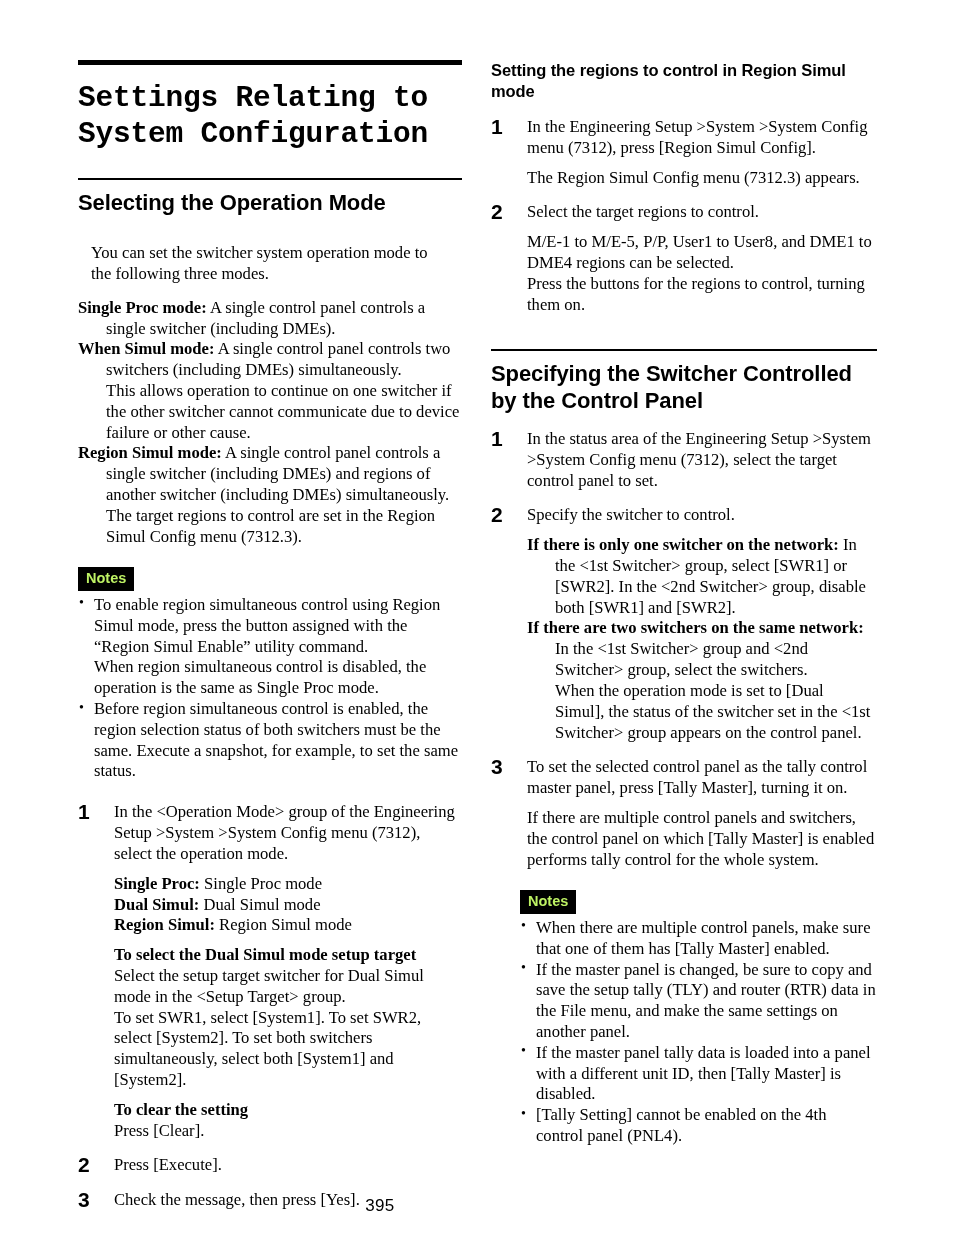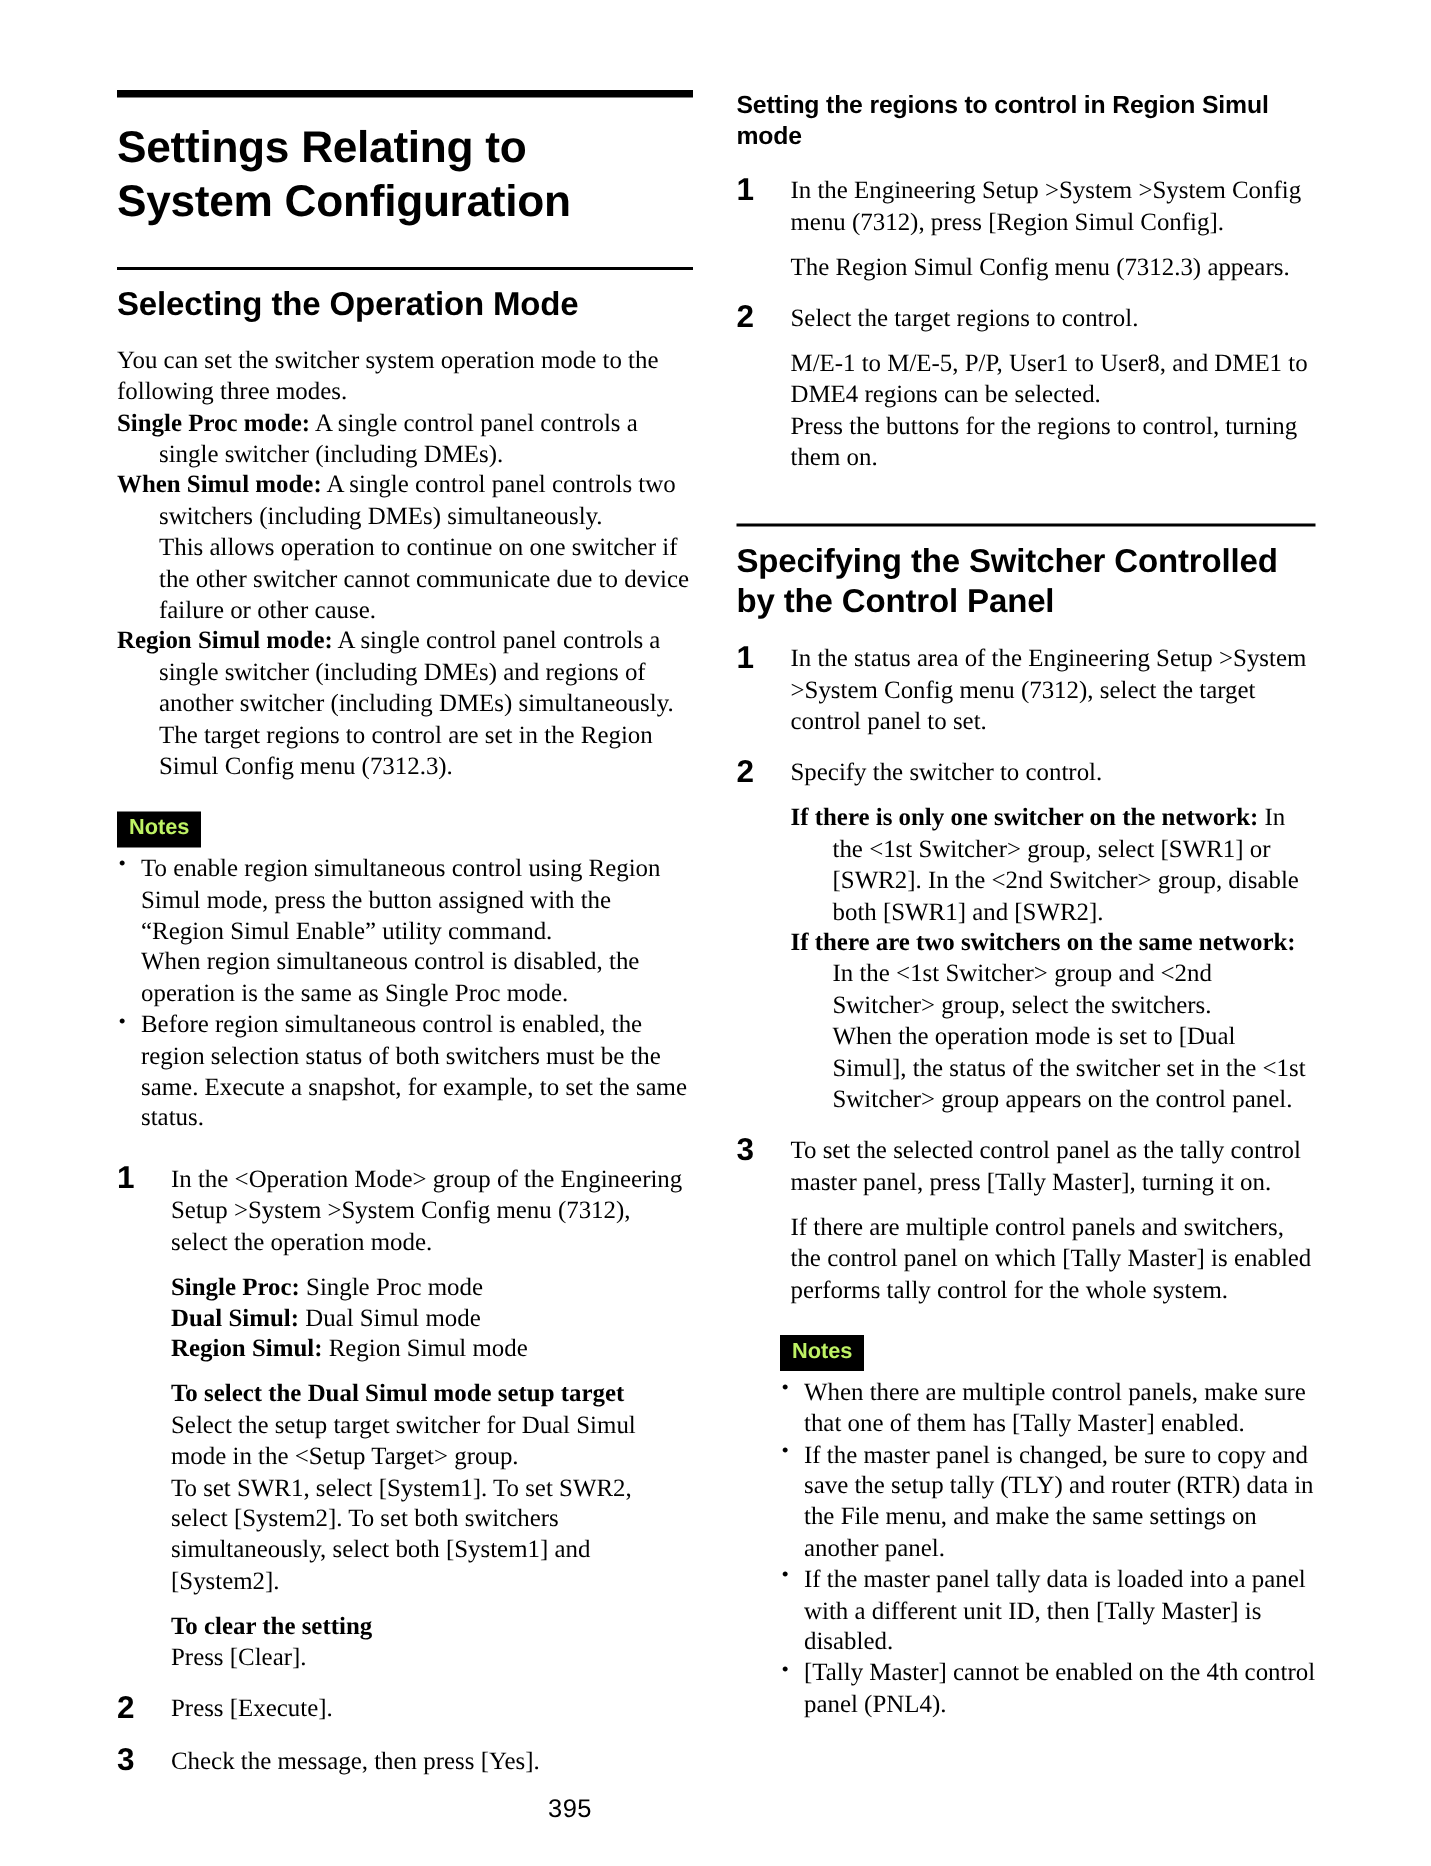--- a/index.html
+++ b/index.html
@@ -38,21 +38,21 @@
   }
   .rule-thin {
     height: 1.6px;
     background: #000;
     width: 100%;
     margin: 0 0 9px 0;
   }
 
   
   h1.title {
-    font-family: Liberation Sans, sans-serif;
+    font-family: Liberation Mono, monospace;
     font-weight: bold;
     font-size: 29.5px;
     line-height: 1.22;
     letter-spacing: -0.2px;
     margin: 0 0 0 0;
   }
   h2.section {
     font-family: "Liberation Sans", sans-serif;
     font-weight: bold;
     font-size: 22px;
@@ -66,21 +66,21 @@
     font-size: 16.5px;
     line-height: 1.3;
     letter-spacing: -0.1px;
     margin: 0;
   }
 
   
   p.body {
     font-size: 16.6px;
     line-height: 1.255;
-    margin: 0;
+    margin: 13px;
     text-align: left;
   }
   .spacer-lg { height: 20px; }
   .spacer-md { height: 14px; }
   .spacer-sm { height: 9px; }
   .spacer-xs { height: 5px; }
 
   
   p.defn {
     font-size: 16.6px;
@@ -320,21 +320,21 @@
     </div>
 
     <div class="spacer-lg"></div>
 
     <div class="notes-indent">
       <span class="notes-badge">Notes</span>
       <ul class="notes">
         <li>When there are multiple control panels, make sure that one of them has [Tally Master] enabled.</li>
         <li>If the master panel is changed, be sure to copy and save the setup tally (TLY) and router (RTR) data in the File menu, and make the same settings on another panel.</li>
         <li>If the master panel tally data is loaded into a panel with a different unit ID, then [Tally Master] is disabled.</li>
-        <li>[Tally Master] cannot be enabled on the 4th control panel (PNL4).</li>
+        <li>[Tally Setting] cannot be enabled on the 4th control panel (PNL4).</li>
       </ul>
     </div>
 
   </div>
 
   <div class="page-number">395</div>
 
 </div>
 
 </body></html>

